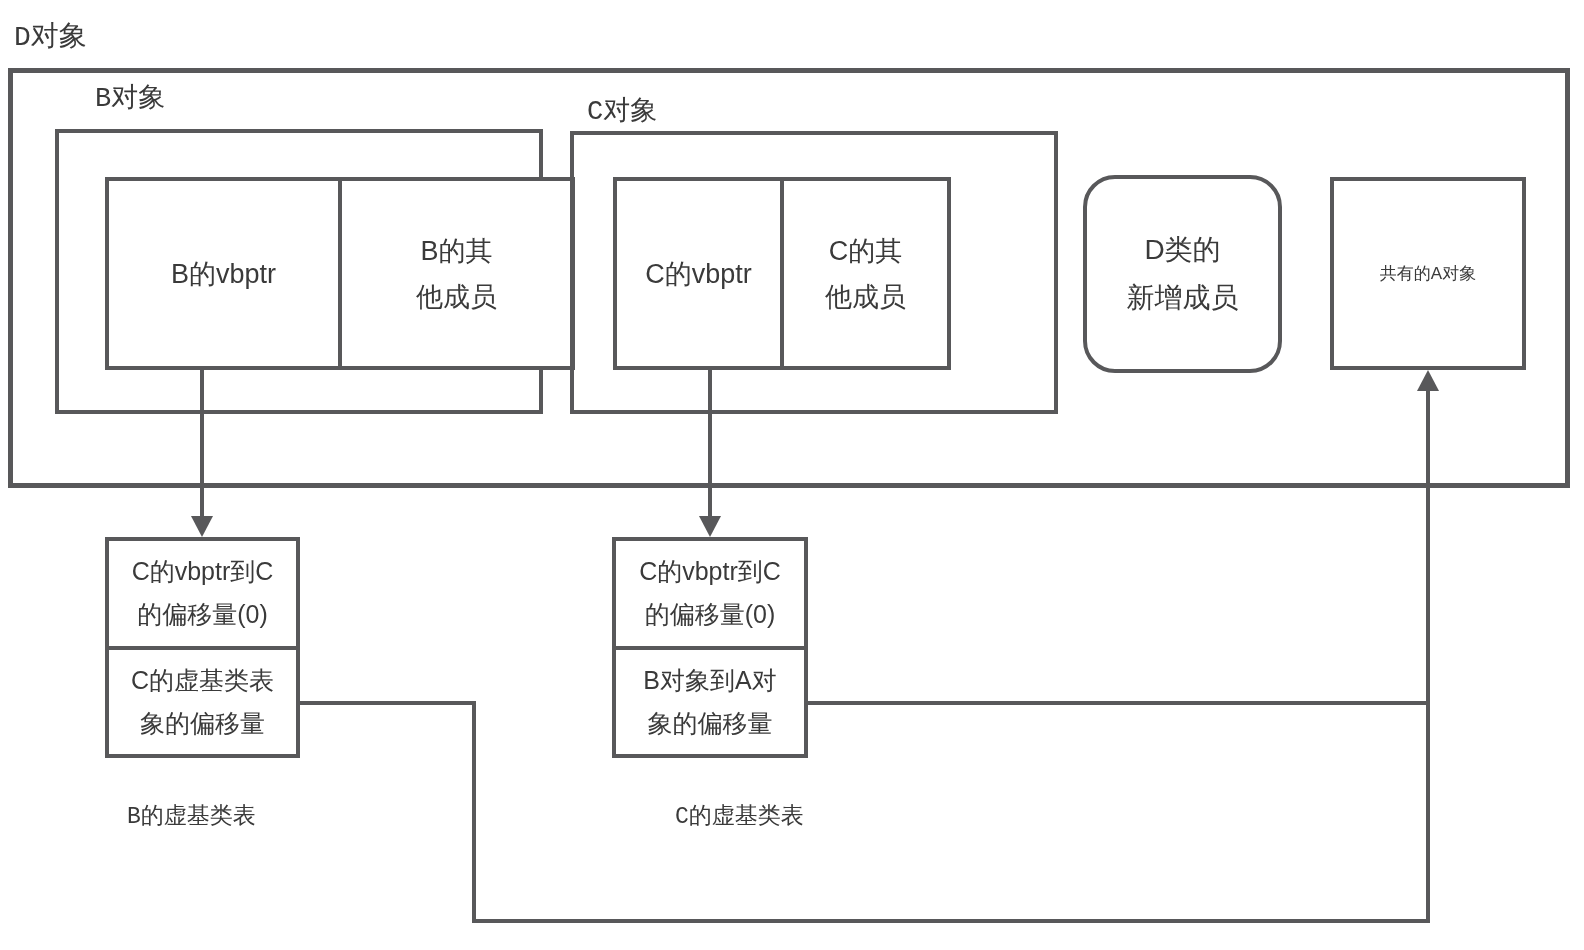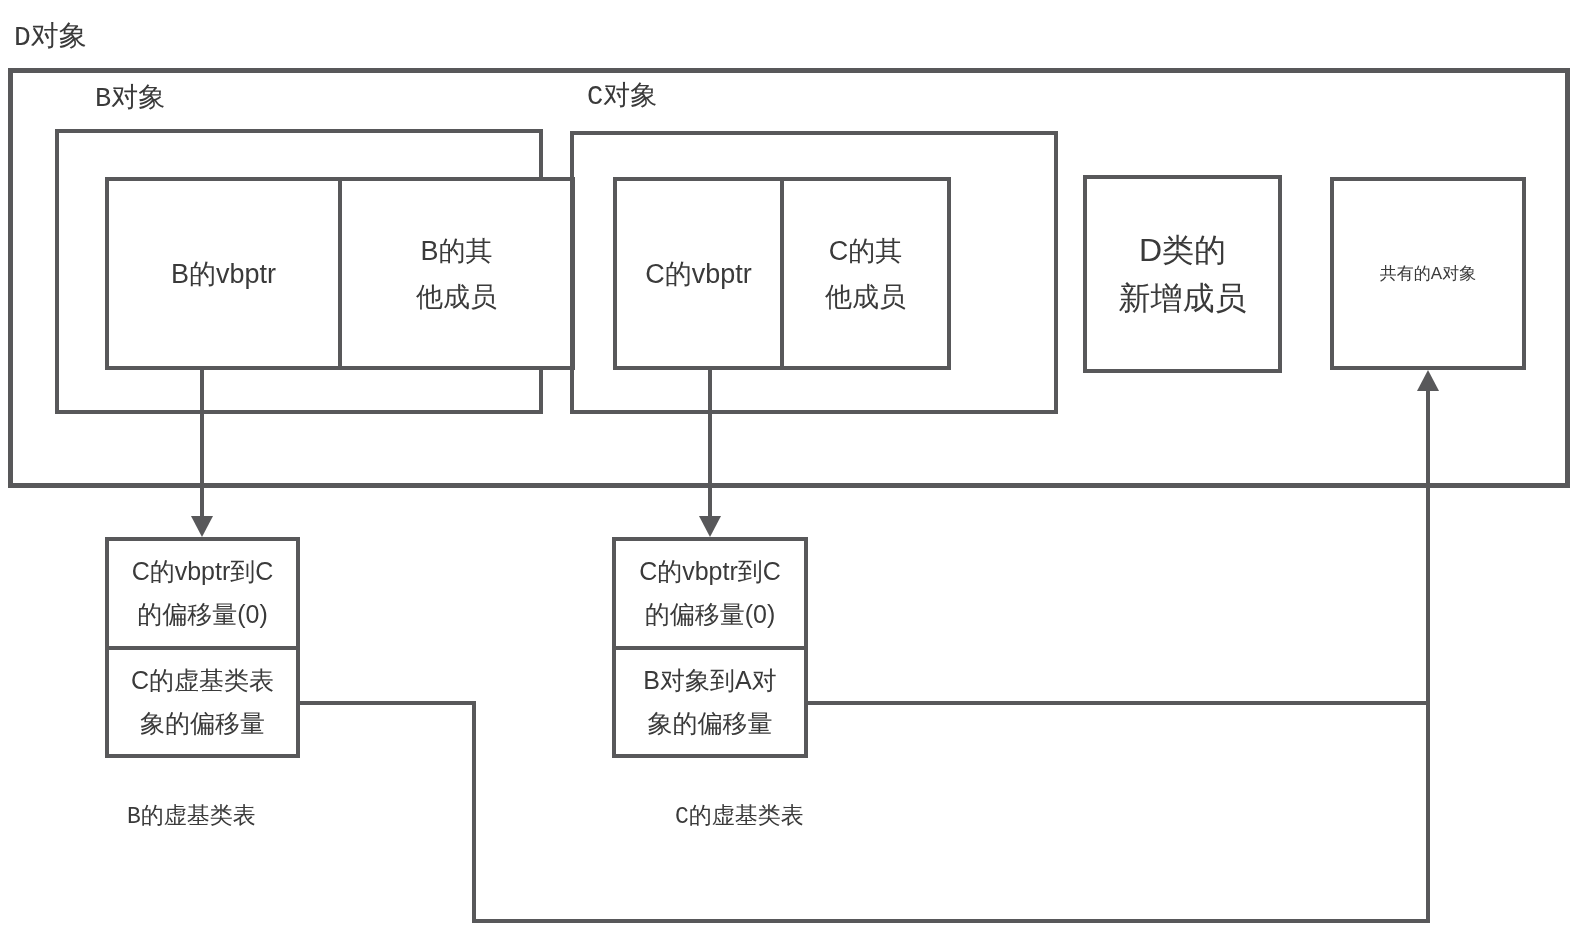--- a/index.html
+++ b/index.html
@@ -35,21 +35,21 @@
   .cell{
     flex:1;display:flex;flex-direction:column;
     justify-content:center;align-items:center;
     font-size:27px;line-height:46px;text-align:center;
   }
   .cell.first{border-right:4px solid var(--line);}
 
   .d-members{
     left:1083px;top:175px;width:199px;height:198px;
     display:flex;flex-direction:column;justify-content:center;align-items:center;
-    font-size:32px;line-height:48px;text-align:center;
+    font-size:28px;line-height:48px;text-align:center;border-radius:32px;
   }
   .a-box{
     left:1330px;top:177px;width:196px;height:193px;
     display:flex;justify-content:center;align-items:center;
     font-size:17px;text-align:center;
   }
 
   .vtable{
     position:absolute;border:4px solid var(--line);box-sizing:border-box;
     background:var(--bg);display:flex;flex-direction:column;
@@ -59,21 +59,21 @@
   .vrow{
     flex:1;display:flex;flex-direction:column;
     justify-content:center;align-items:center;
     font-size:25px;line-height:43px;text-align:center;
   }
   .vrow.first{border-bottom:4px solid var(--line);}
 
   .lbl{position:absolute;font-size:27px;line-height:1;white-space:nowrap;font-family:Liberation Mono, monospace;}
   .d-label{left:14px;top:24px;font-size:28px;}
   .b-label{left:63px;top:86px;margin-left:32px;}
-  .c-label{left:587px;top:84px;}
+  .c-label{left:587px;top:99px;}
   .caption{font-size:23px;}
   .b-caption{left:127px;top:806px;}
   .c-caption{left:635px;top:806px;margin-left:40px;}
 
   .ln{position:absolute;background:var(--line);z-index:2;}
   .ln-b-arrow{left:200px;top:370px;width:4px;height:148px;}
   .ln-c-arrow{left:708px;top:370px;width:4px;height:148px;}
   .ln-b-exit-h{left:300px;top:701px;width:176px;height:4px;}
   .ln-b-exit-v{left:472px;top:701px;width:4px;height:222px;}
   .ln-bottom{left:472px;top:919px;width:958px;height:4px;}

